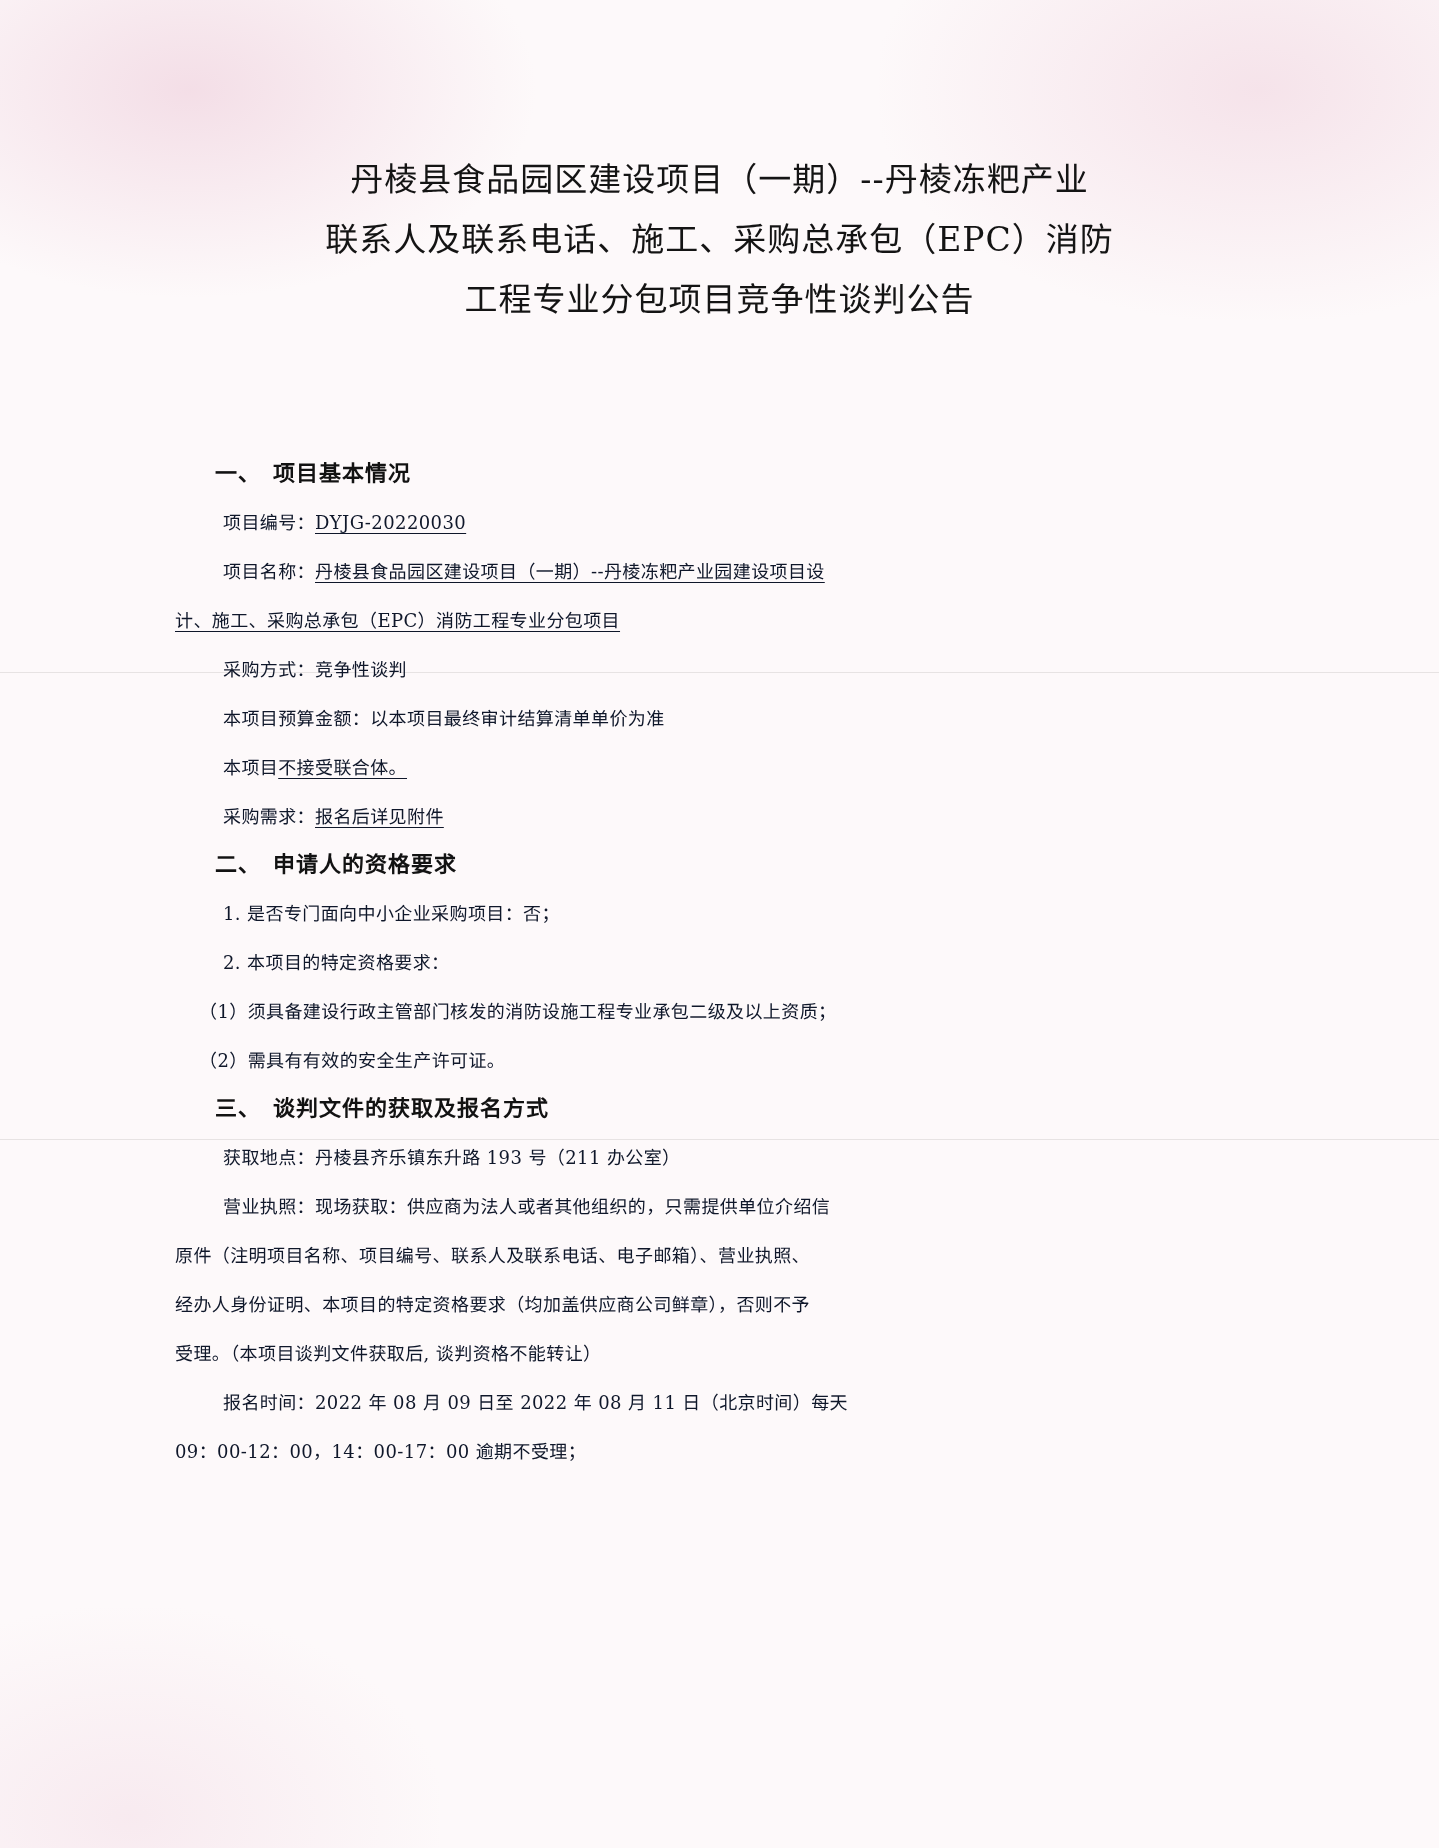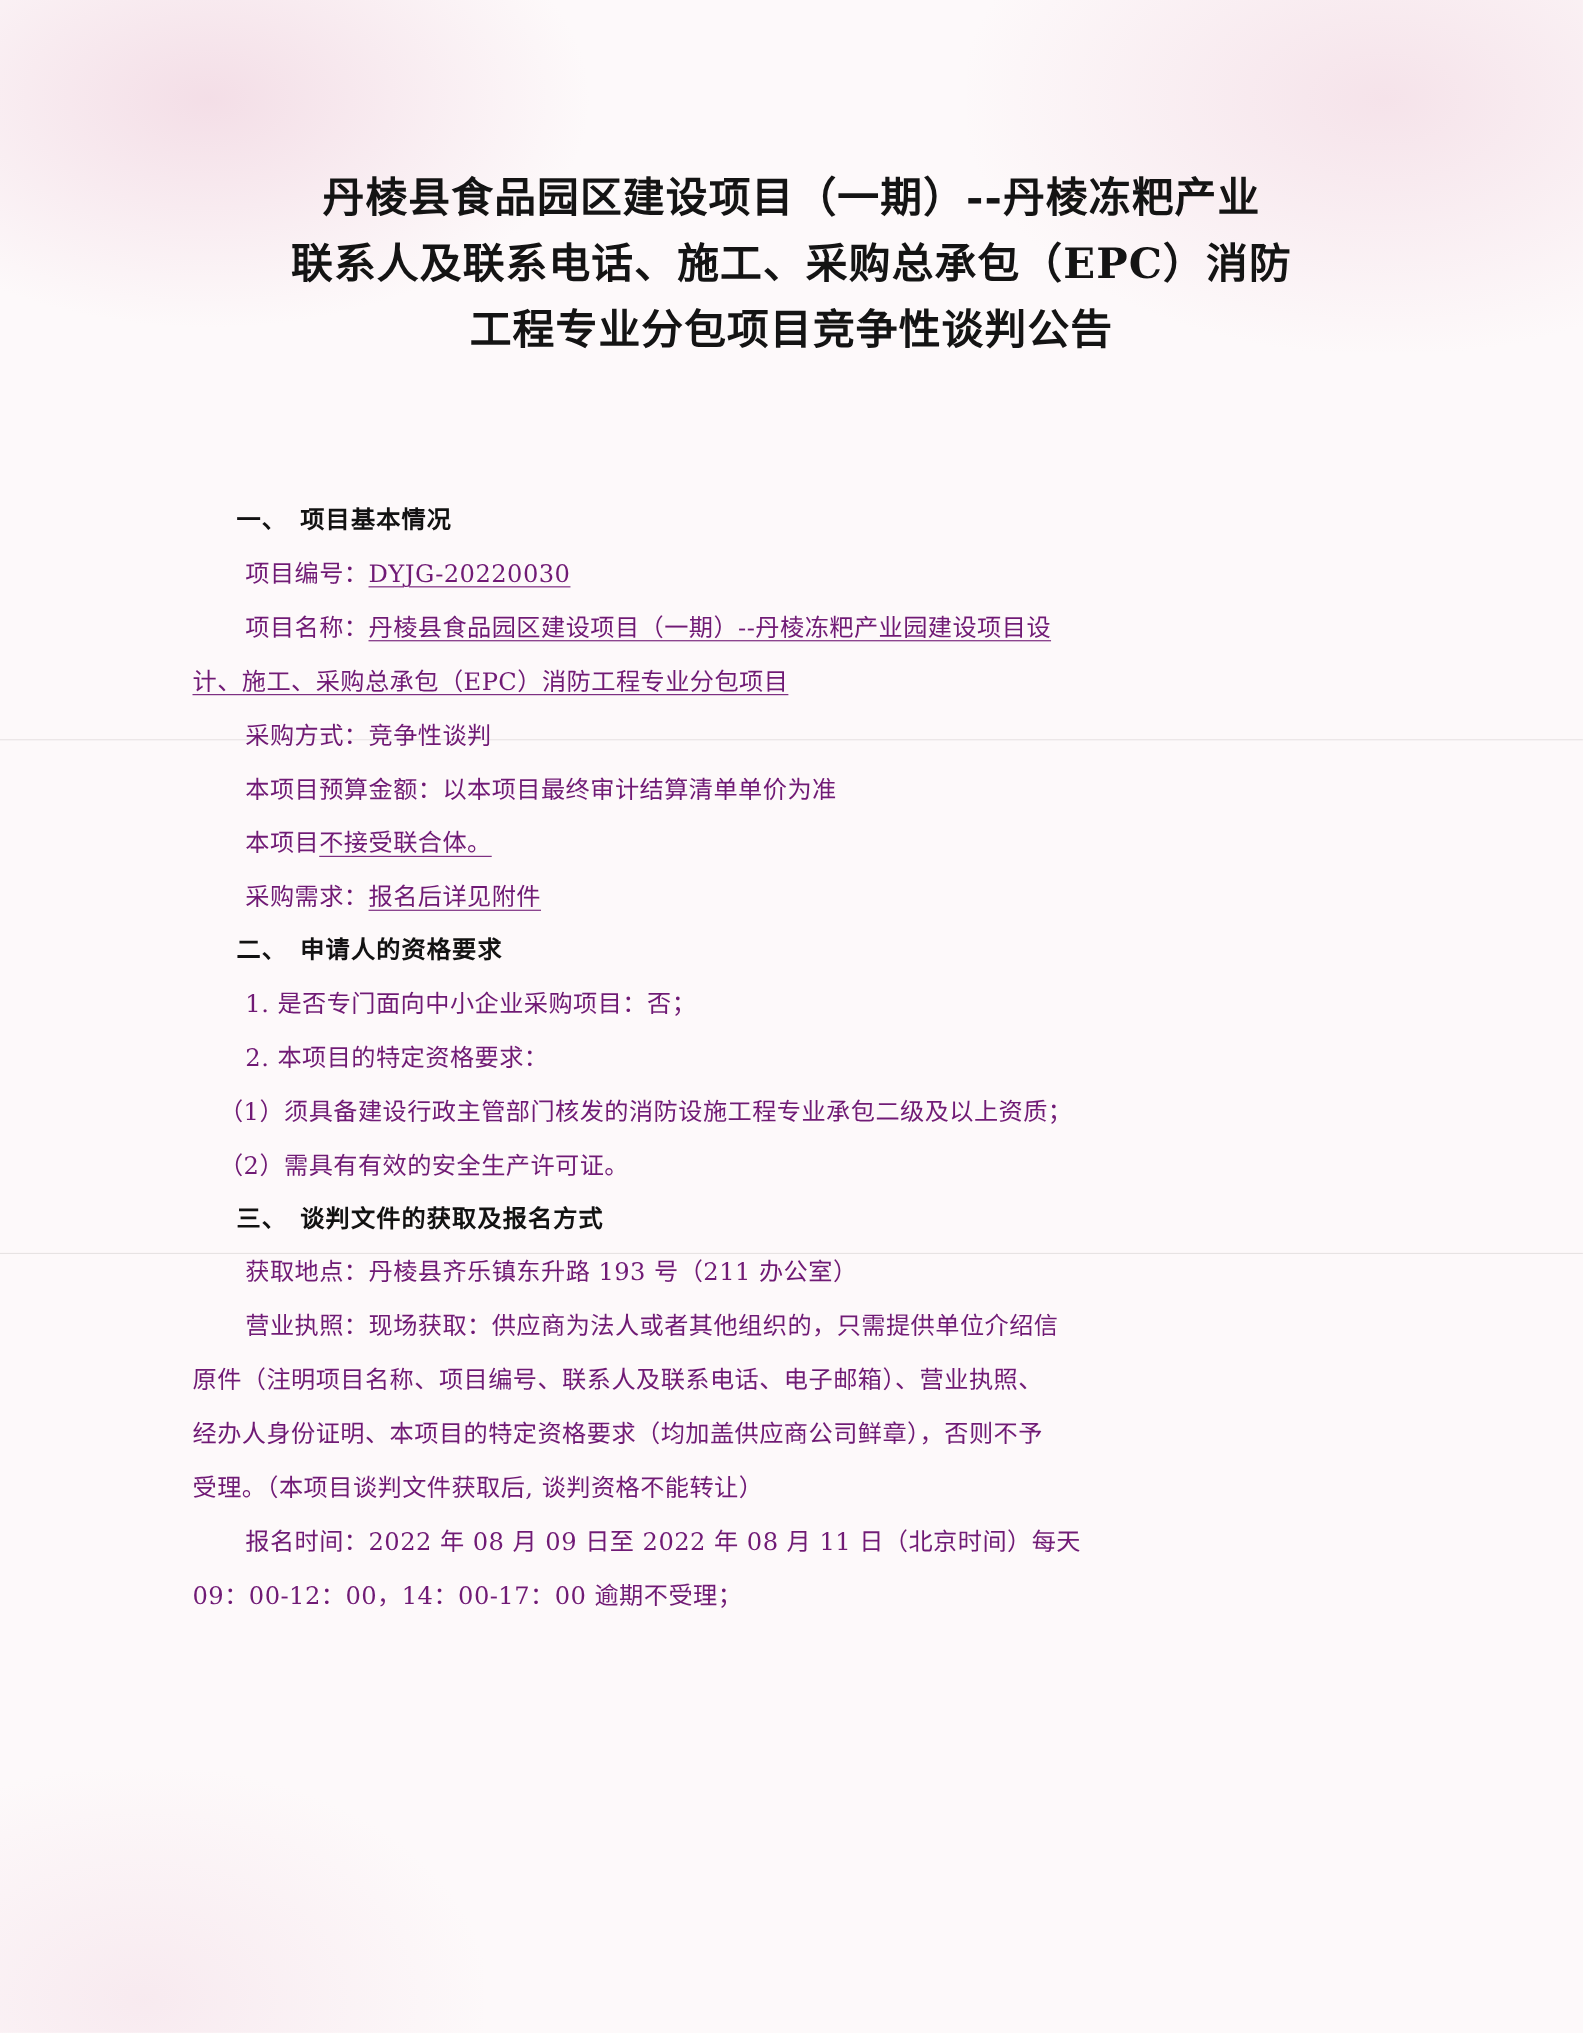--- a/index.html
+++ b/index.html
@@ -47,22 +47,22 @@
   .page {
     position: relative;
     width: 1439px;
     height: 1848px;
     box-sizing: border-box;
     padding: 150px 175px 0 175px;
   }
   .doc-title {
     text-align: center;
     font-family: "DejaVu Serif", "Liberation Serif", serif;
-    font-weight: bold;
-    font-size: 38px;
+    font-weight: normal;
+    font-size: 33px;
     line-height: 60px;
     letter-spacing: 1px;
     color: #141414;
     margin: 0 0 0 0;
     padding: 0 15px;
   }
   .section-gap {
     height: 120px;
   }
   .sec-head {
@@ -71,23 +71,23 @@
     font-size: 22px;
     line-height: 48px;
     color: #121212;
     margin-left: 40px;
     letter-spacing: 1px;
   }
   .sec-head .num {
     margin-right: 12px;
   }
   .body-line {
-    font-size: 22px;
+    font-size: 18px;
     line-height: 49px;
-    color: #701a75;
+    color: #0f172a;
     letter-spacing: 0.4px;
     white-space: pre-wrap;
   }
   .indent2 {
     text-indent: 48px;
   }
   .indent1 {
     text-indent: 24px;
   }
   .indent0 {

